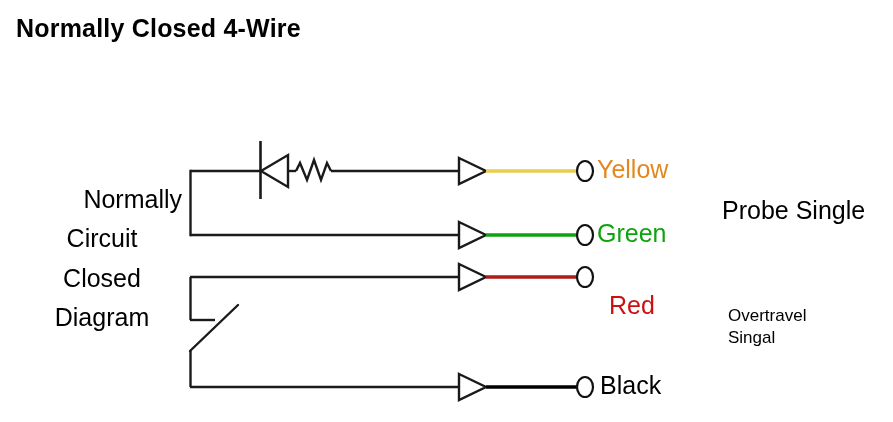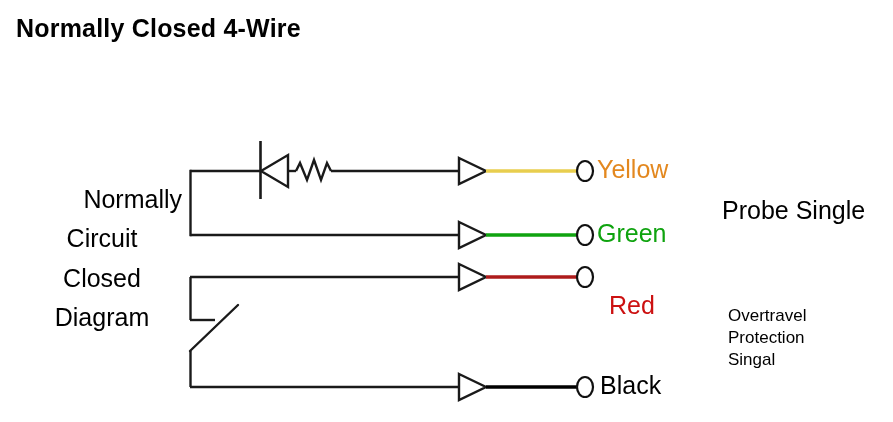--- a/index.html
+++ b/index.html
@@ -134,15 +134,14 @@
 
 <div class="txt wire-name" id="label-yellow" style="color:#E3881F">Yellow</div>
 <div class="txt wire-name" id="label-green" style="color:#0FA30F">Green</div>
 <div class="txt wire-name" id="label-red" style="color:#CC1111">Red</div>
 <div class="txt wire-name" id="label-black" style="color:#000000">Black</div>
 
 <div class="txt" id="probe-single-label">Probe Single</div>
 
 <div class="txt" id="overtravel-label">
   <span class="ln">Overtravel</span>
-  <span class="ln">Protection</span>
   <span class="ln">Singal</span>
 </div>
 
 </body></html>

